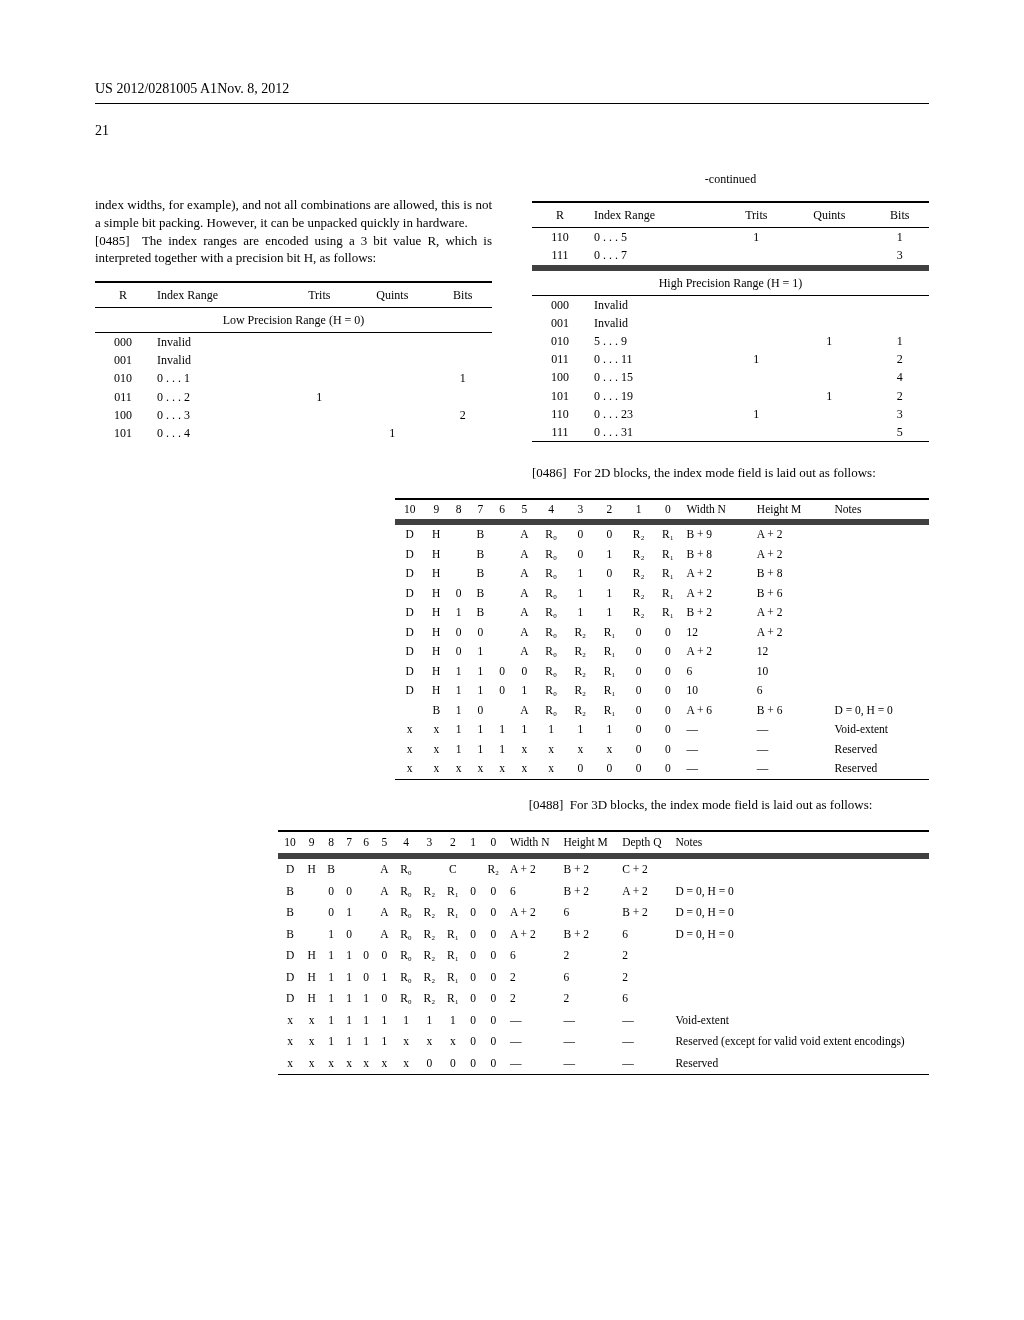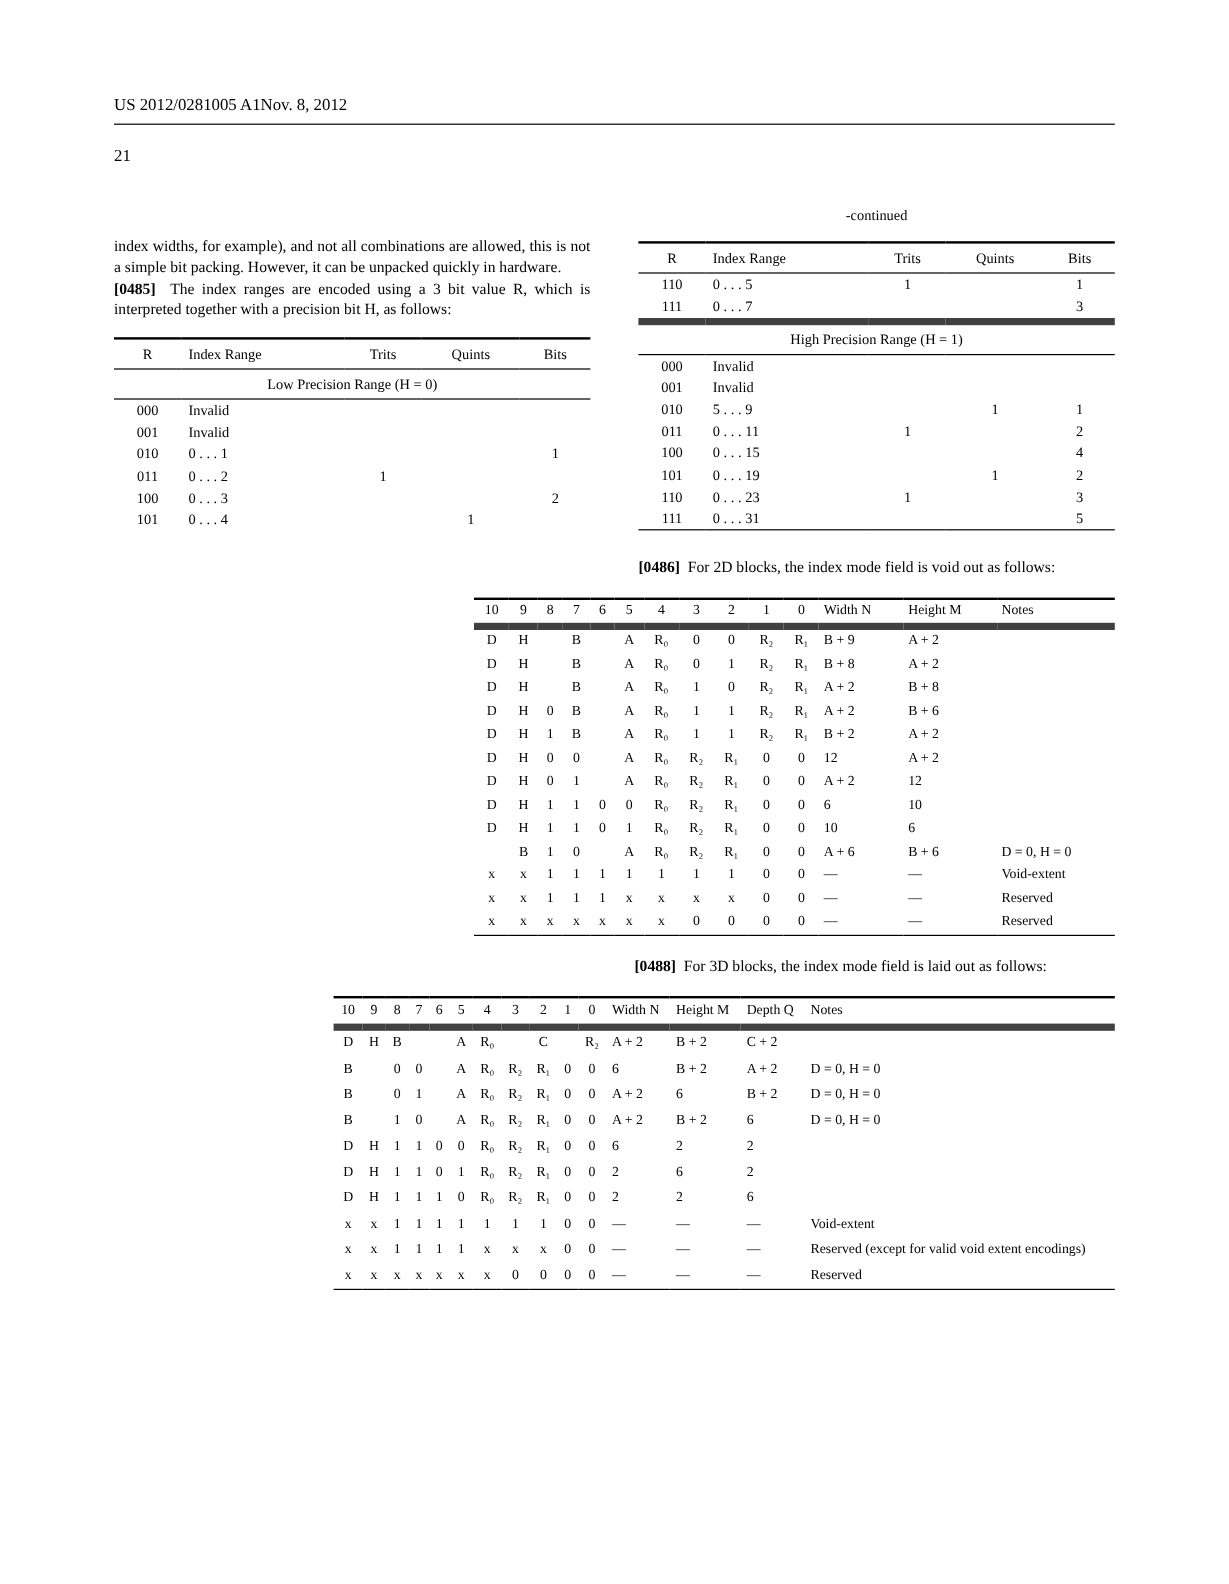--- a/index.html
+++ b/index.html
@@ -32,21 +32,21 @@
       display: flex;
       gap: 40px;
       align-items: center;
     }
     .col { flex: 1; min-width: 0; }
     .para {
       text-align: justify;
       font-size: 13px;
     }
     .pn {
-      font-weight: bold;
+      font-weight: normal;
     }
     .tbl {
       width: 100%;
       border-collapse: collapse;
       font-size: 12px;
       margin: 14px 0;
     }
     .tbl thead th {
       font-weight: normal;
       text-align: center;
@@ -248,21 +248,21 @@
         <tr class="hr-bot">
             <td>111</td>
             <td class="left">0 . . . 31</td>
             <td></td>
             <td></td>
             <td>5</td>
           </tr>
       </tbody>
     </table>
     <div class="spacer"></div>
-    <p class="para"><span class="pn">[0486]</span>&nbsp;&nbsp;<span>For 2D blocks, the index mode field is void out as follows:</span></p>
+    <p class="para"><span class="pn">[0486]</span>&nbsp;&nbsp;<span>For 2D blocks, the index mode field is laid out as follows:</span></p>
   </div>
 </div>
 
 <div class="wide-wrap">
   <table class="tbl wide">
     <thead>
       <tr class="hr-top hr-bot" id="t2d-head">
           <th>10</th>
           <th>9</th>
           <th>8</th>

